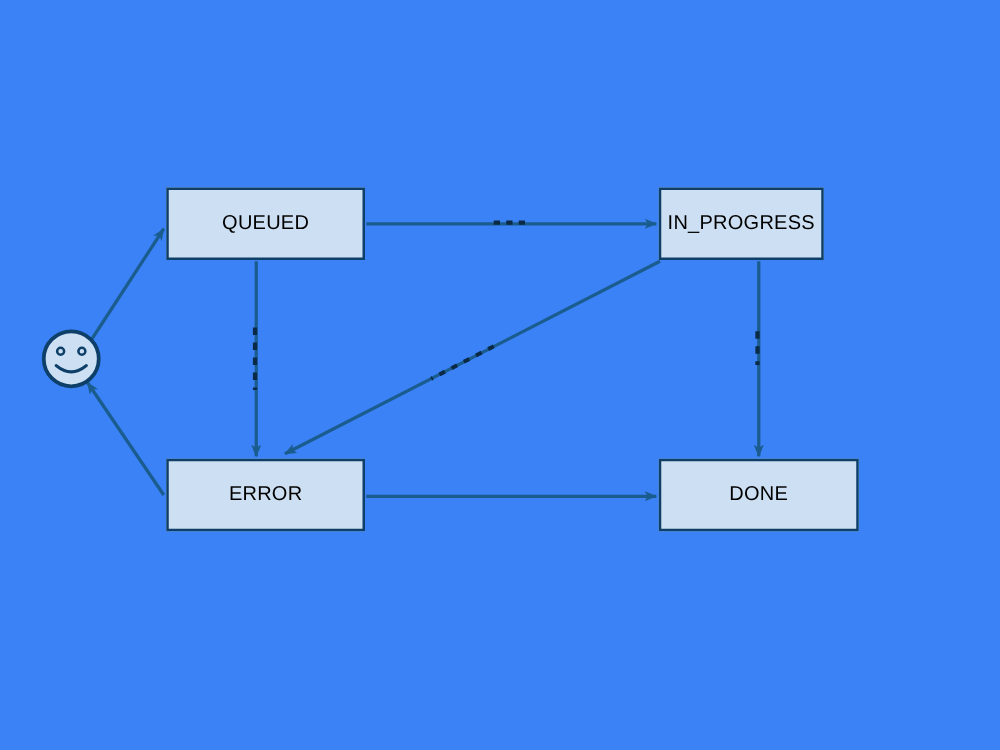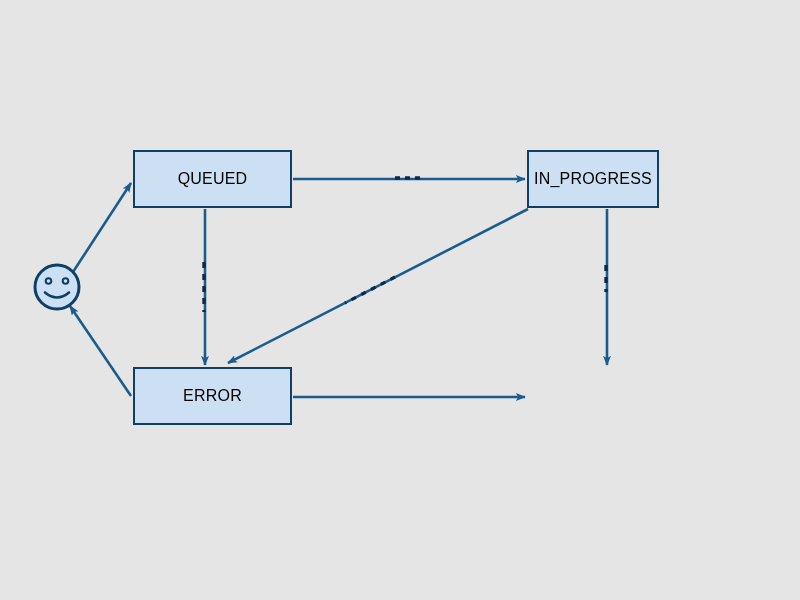--- a/index.html
+++ b/index.html
@@ -11,21 +11,21 @@
   body {
     width: 800px;
     height: 600px;
     overflow: hidden;
     font-family: "Liberation Sans", "DejaVu Sans", sans-serif;
   }
   #diagram-canvas {
     position: relative;
     width: 800px;
     height: 600px;
-    background: #e5e5e5;
+    background: #3b82f6;
   }
   #edge-layer {
     position: absolute;
     left: 0;
     top: 0;
     width: 800px;
     height: 600px;
   }
   .state-node {
     position: absolute;
@@ -103,14 +103,17 @@
   </div>
 
   <div class="state-node" style="left:527px; top:150px; width:132px; height:58px;">
     <span class="state-node-label">IN_PROGRESS</span>
   </div>
 
   <div class="state-node" style="left:133px; top:367px; width:159px; height:58px;">
     <span class="state-node-label">ERROR</span>
   </div>
 
+  <div class="state-node" style="left:527px; top:367px; width:160px; height:58px;">
+    <span class="state-node-label">DONE</span>
+  </div>
 
 </div>
 
 </body></html>

